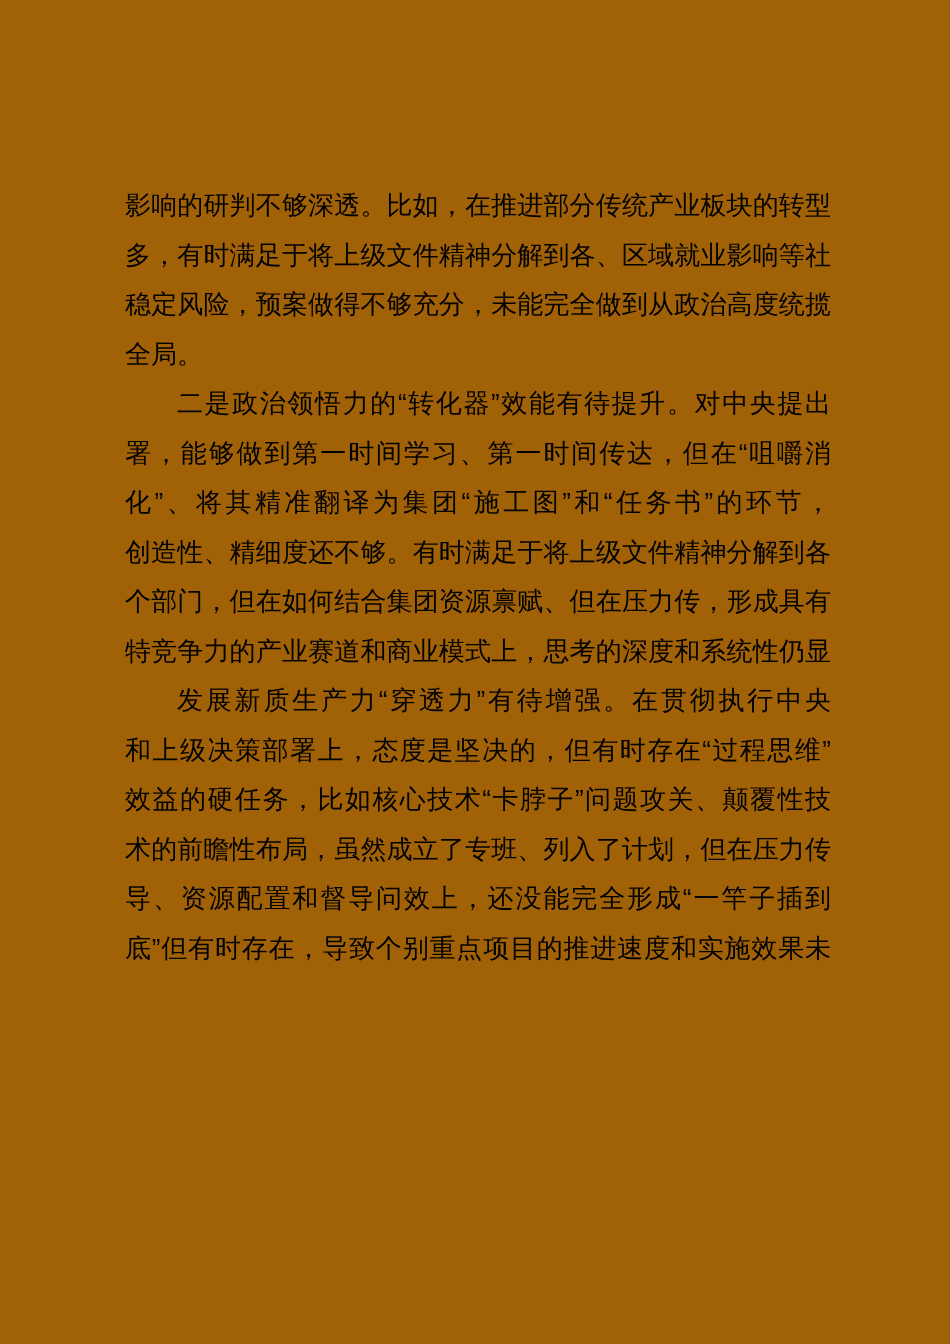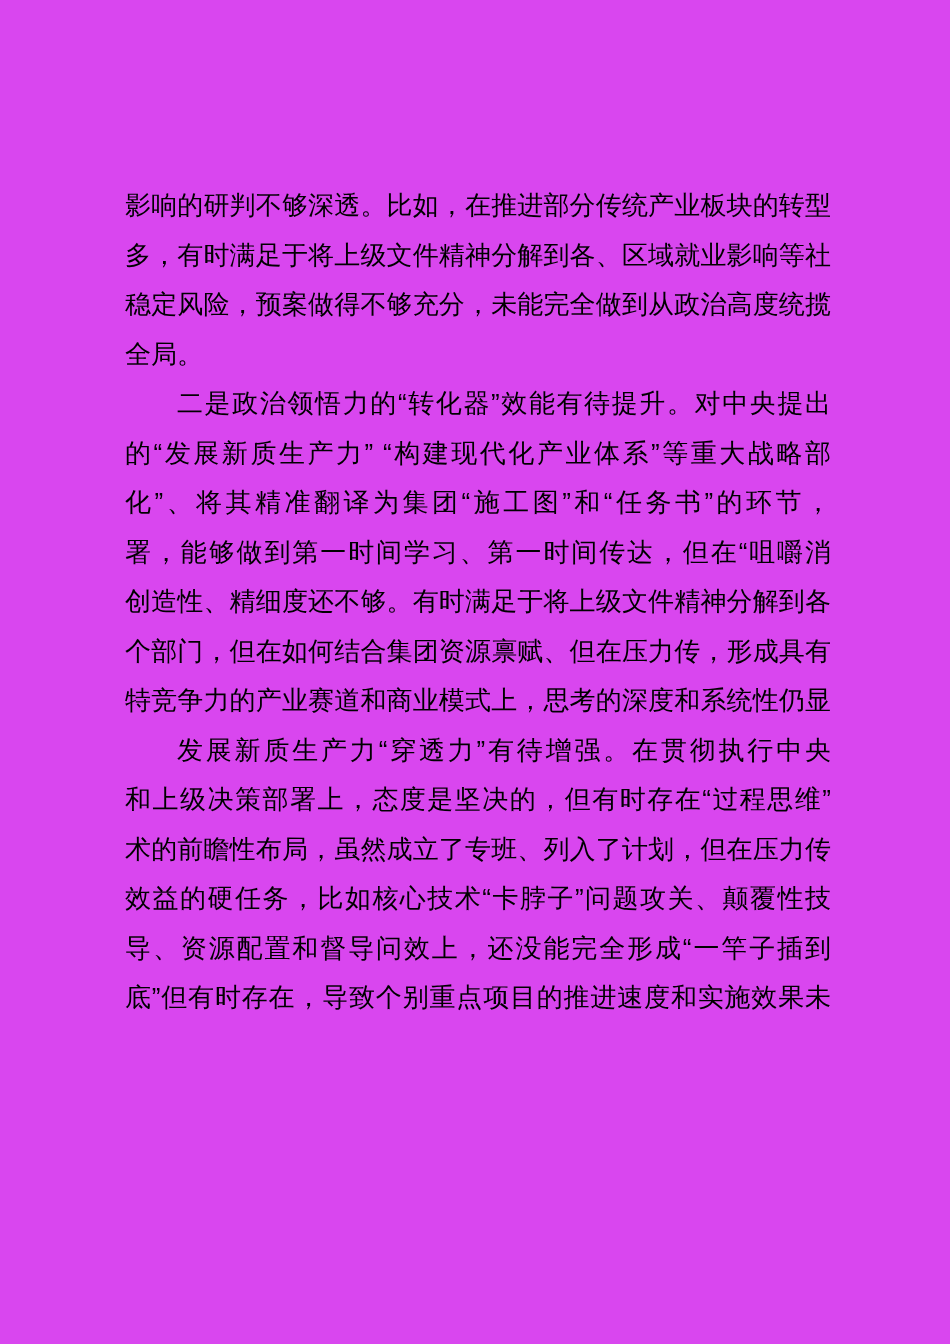--- a/index.html
+++ b/index.html
@@ -13,21 +13,21 @@
     position: relative;
     overflow: hidden;
     font-family: "Liberation Sans", sans-serif;
   }
   .page {
     position: absolute;
     left: 0;
     top: 0;
     width: 950px;
     height: 1344px;
-    background: #d946ef;
+    background: #a16207;
   }
   .text-block {
     position: absolute;
     left: 125px;
     top: 181px;
     width: 706px;
     color: #000000;
     font-size: 26px;
     font-weight: 400;
   }
@@ -58,29 +58,28 @@
   <div class="text-block">
 
   <div class="paragraph">
         <div class="line">影响的研判不够深透。比如，在推进部分传统产业板块的转型</div>
         <div class="line">多，有时满足于将上级文件精神分解到各、区域就业影响等社会</div>
         <div class="line">稳定风险，预案做得不够充分，未能完全做到从政治高度统揽</div>
         <div class="line short-last">全局。</div>
       </div>
       <div class="paragraph">
         <div class="line first-indent">二是政治领悟力的“转化器”效能有待提升。对中央提出</div>
-        <div class="line">的“发展新质生产力” “构建现代化产业体系”等重大战略部</div>
+        <div class="line">署，能够做到第一时间学习、第一时间传达，但在“咀嚼消</div>
         <div class="line">化”、将其精准翻译为集团“施工图”和“任务书”的环节，</div>
-        <div class="line">署，能够做到第一时间学习、第一时间传达，但在“咀嚼消</div>
         <div class="line">创造性、精细度还不够。有时满足于将上级文件精神分解到各</div>
         <div class="line">个部门，但在如何结合集团资源禀赋、但在压力传，形成具有独</div>
         <div class="line">特竞争力的产业赛道和商业模式上，思考的深度和系统性仍显</div>
       </div>
       <div class="paragraph">
         <div class="line first-indent">发展新质生产力“穿透力”有待增强。在贯彻执行中央</div>
         <div class="line">和上级决策部署上，态度是坚决的，但有时存在“过程思维”</div>
+        <div class="line">效益的硬任务，比如核心技术“卡脖子”问题攻关、颠覆性技</div>
         <div class="line">术的前瞻性布局，虽然成立了专班、列入了计划，但在压力传</div>
-        <div class="line">效益的硬任务，比如核心技术“卡脖子”问题攻关、颠覆性技</div>
         <div class="line">导、资源配置和督导问效上，还没能完全形成“一竿子插到</div>
         <div class="line">底”但有时存在，导致个别重点项目的推进速度和实施效果未</div>
       </div>
     </div>
 </div>
 
 </body></html>

